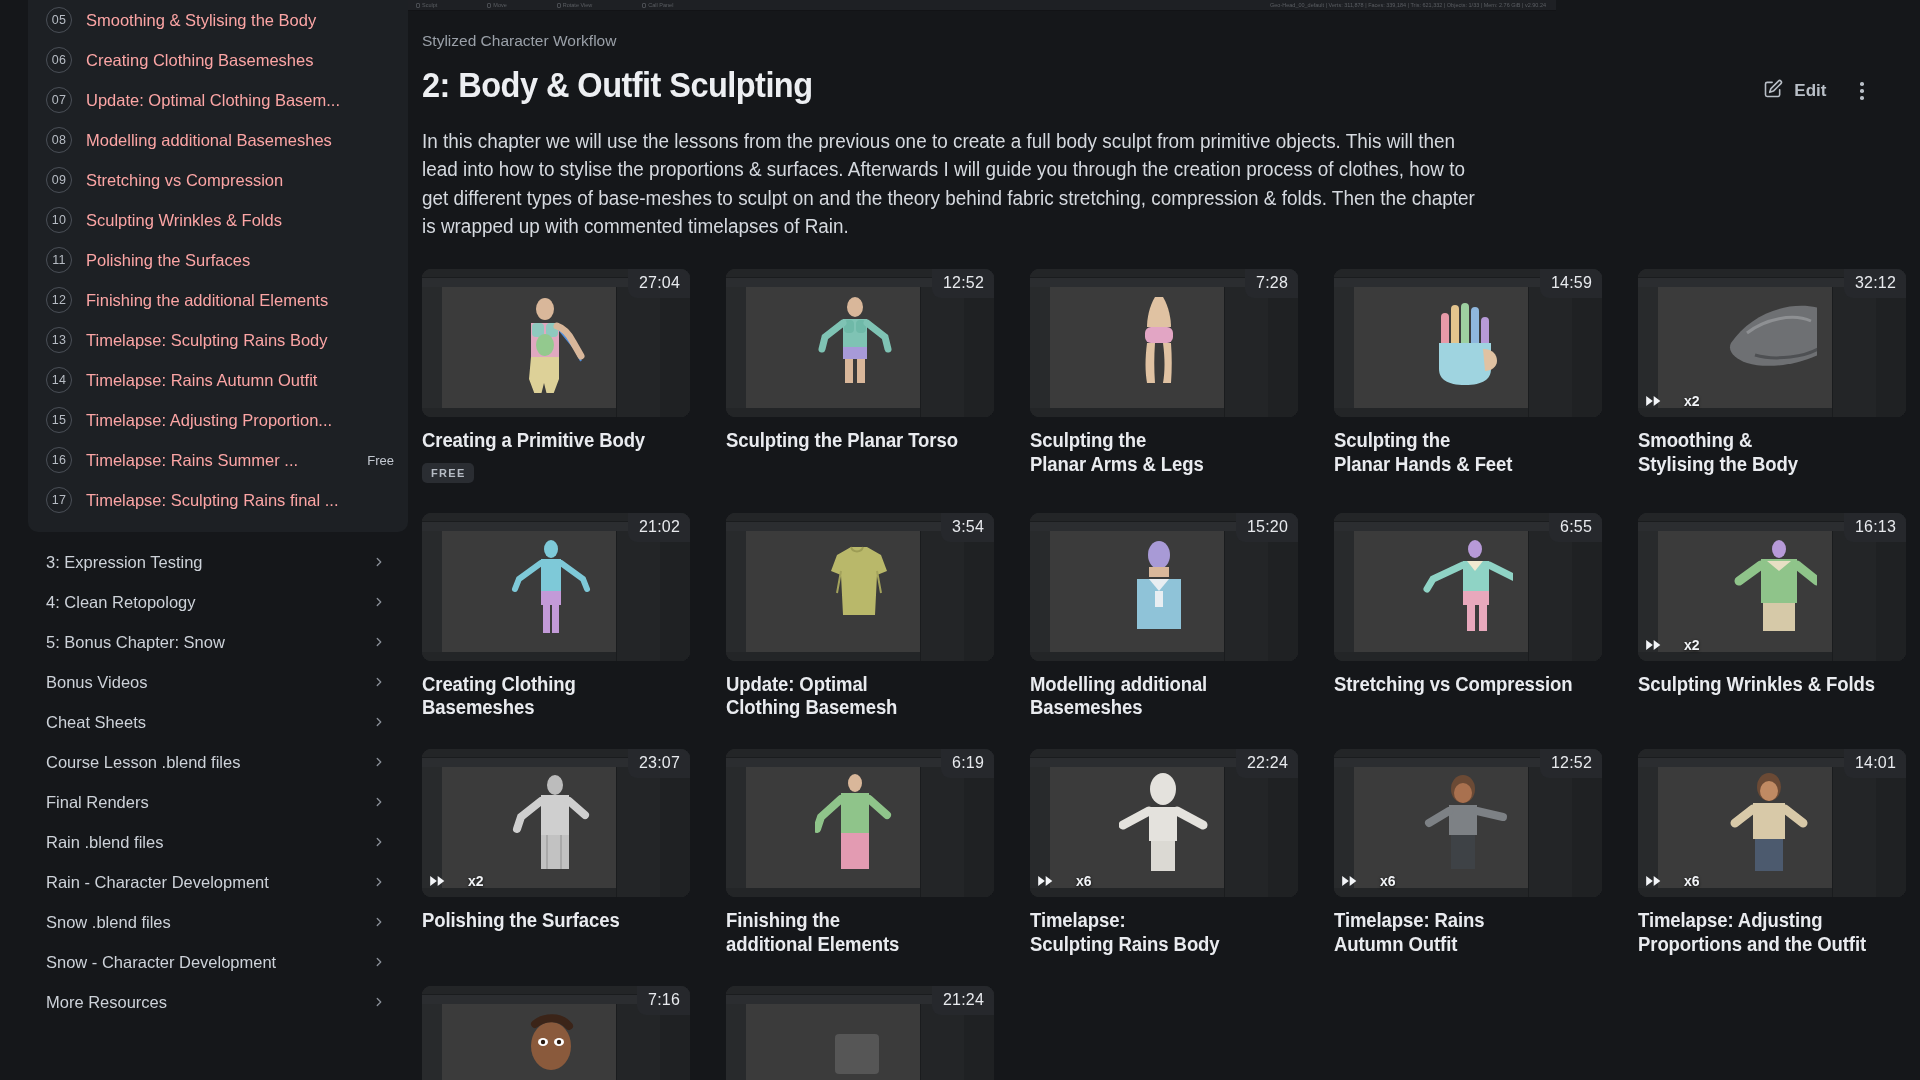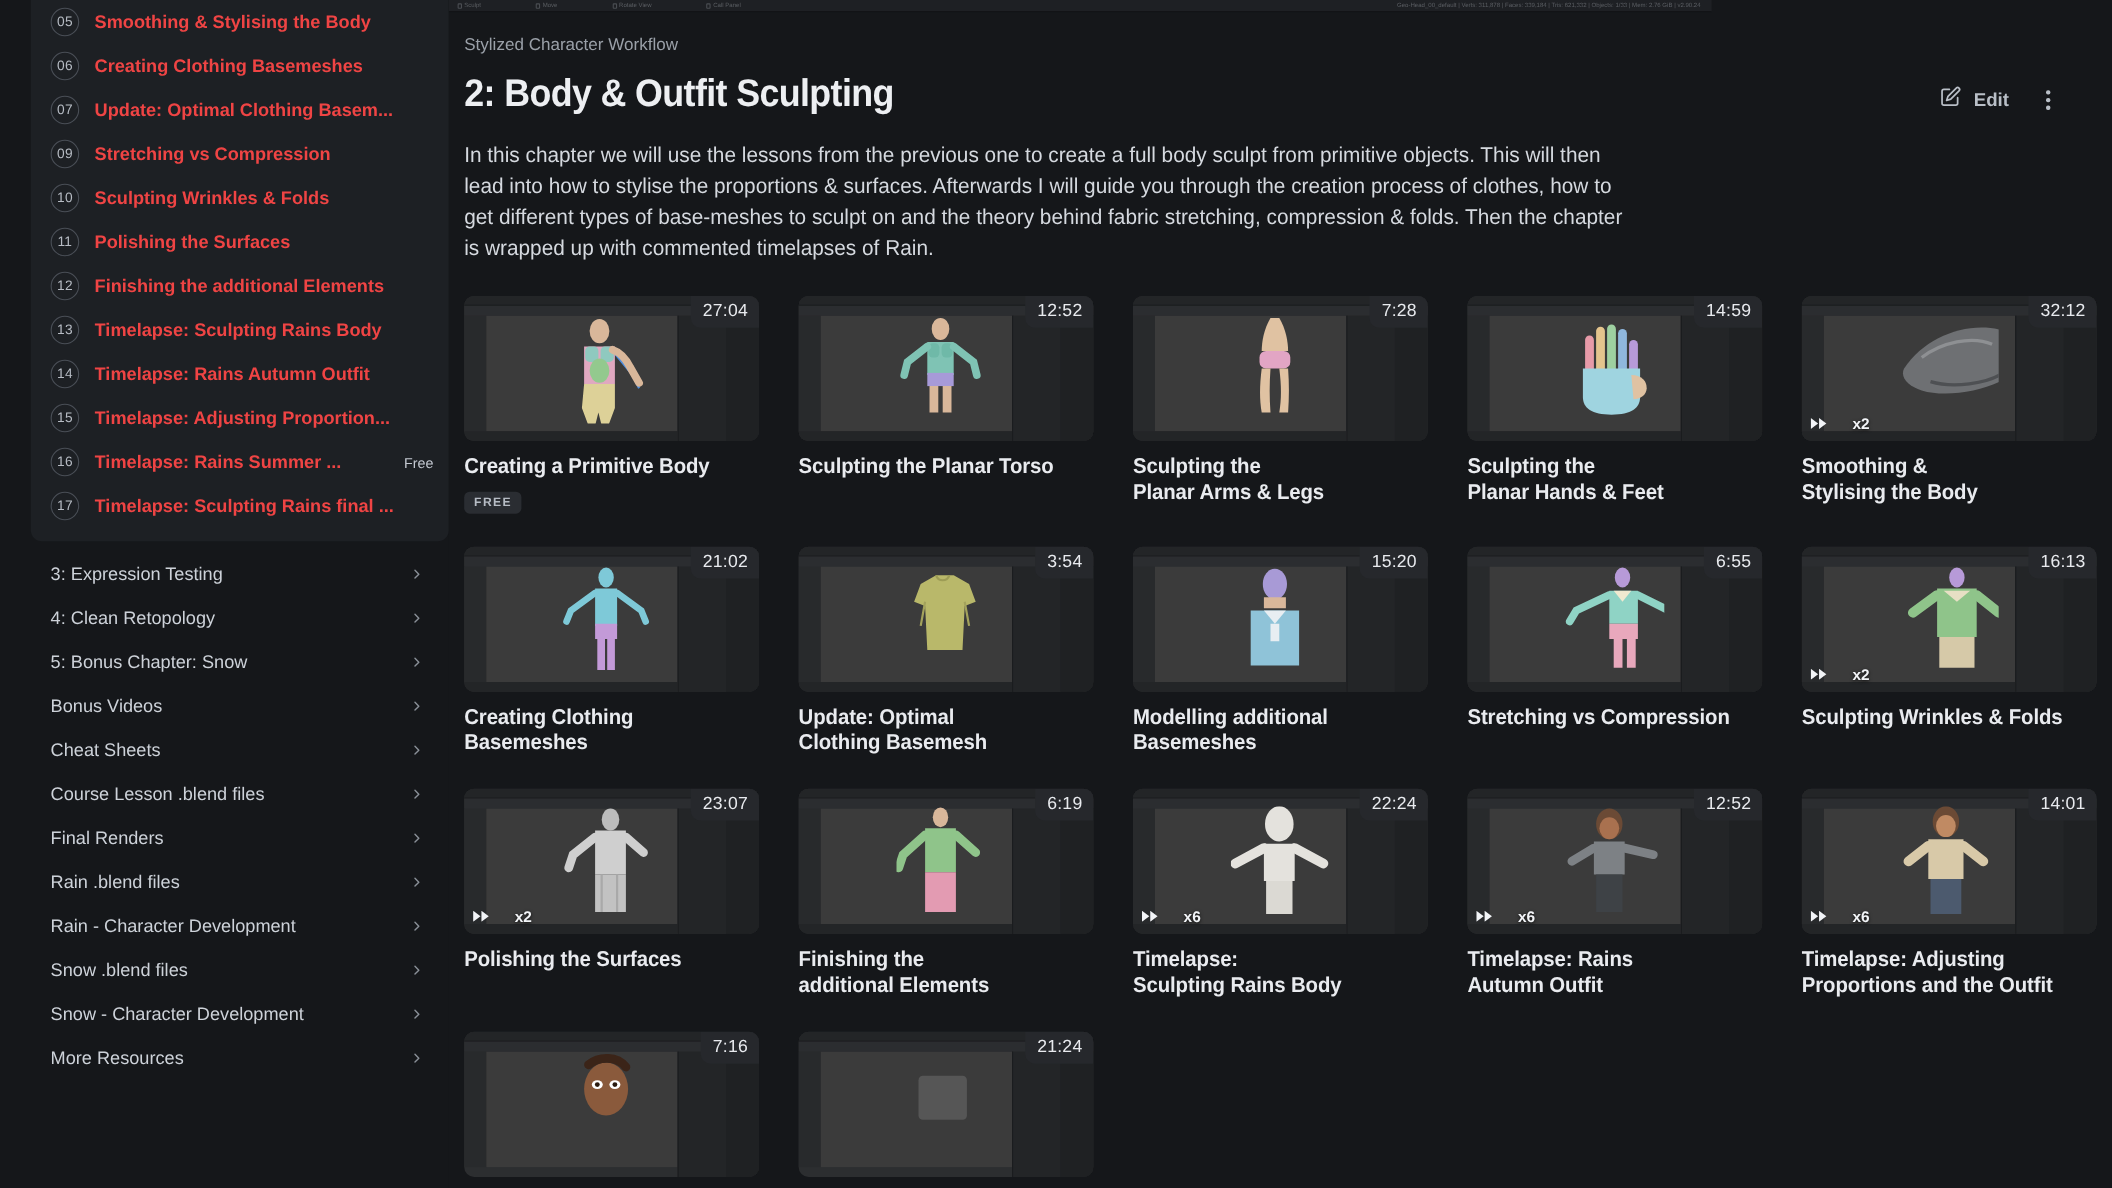--- a/index.html
+++ b/index.html
@@ -47,22 +47,22 @@
     display: flex; align-items: center; height: 40px;
     padding: 0 14px 0 18px; gap: 14px;
   }
   .lesson-num {
     flex: 0 0 auto; width: 26px; height: 26px; border-radius: 50%;
     border: 1px solid #4a4f57; color: #b7bcc4;
     font-size: 12.5px; display: flex; align-items: center;
     justify-content: center; letter-spacing: .2px;
   }
   .lesson-title {
-    font-size: 16.5px; color: #ef4444; white-space: nowrap;
-    overflow: hidden; text-overflow: ellipsis; flex: 1 1 auto; font-weight: bold;
+    font-size: 16.5px; color: #fca5a5; white-space: nowrap;
+    overflow: hidden; text-overflow: ellipsis; flex: 1 1 auto;
   }
   .lesson-free {
     font-size: 13px; color: #c3c8d0; flex: 0 0 auto; padding-left: 6px;
   }
 
   .chapter-list { padding-top: 10px; }
   .chapter-row {
     display: flex; align-items: center; height: 40px;
     padding: 0 22px 0 18px;
   }
@@ -111,21 +111,21 @@
   }
 
   
   .grid {
     margin: 28px 0 0 7px; display: grid;
     grid-template-columns: repeat(5, 300px);
     gap: 0 4px; padding-right: 6px;
   }
   .card { width: 300px; padding: 0 5px 30px 0; }
   .thumb {
-    position: relative; width: 268px; height: 132px;
+    position: relative; width: 268px; height: 148px;
     border-radius: 9px; overflow: hidden; background: #2c2e30;
     cursor: pointer;
   }
   .thumb .bl-app { position: absolute; inset: 0; }
   .thumb .bl-topbar {
     position: absolute; top: 0; left: 0; right: 0; height: 9px;
     background: #232527; border-bottom: 1px solid #1a1c1e;
   }
   .thumb .bl-header {
     position: absolute; top: 9px; left: 0; right: 0; height: 9px;
@@ -222,20 +222,24 @@
           </div>
           <div class="lesson-row">
             <span class="lesson-num">06</span>
             <span class="lesson-title">Creating Clothing Basemeshes</span>
           </div>
           <div class="lesson-row">
             <span class="lesson-num">07</span>
             <span class="lesson-title">Update: Optimal Clothing Basem...</span>
           </div>
           <div class="lesson-row">
+            <span class="lesson-num">08</span>
+            <span class="lesson-title">Modelling additional Basemeshes</span>
+          </div>
+          <div class="lesson-row">
             <span class="lesson-num">09</span>
             <span class="lesson-title">Stretching vs Compression</span>
           </div>
           <div class="lesson-row">
             <span class="lesson-num">10</span>
             <span class="lesson-title">Sculpting Wrinkles &amp; Folds</span>
           </div>
           <div class="lesson-row">
             <span class="lesson-num">11</span>
             <span class="lesson-title">Polishing the Surfaces</span>

